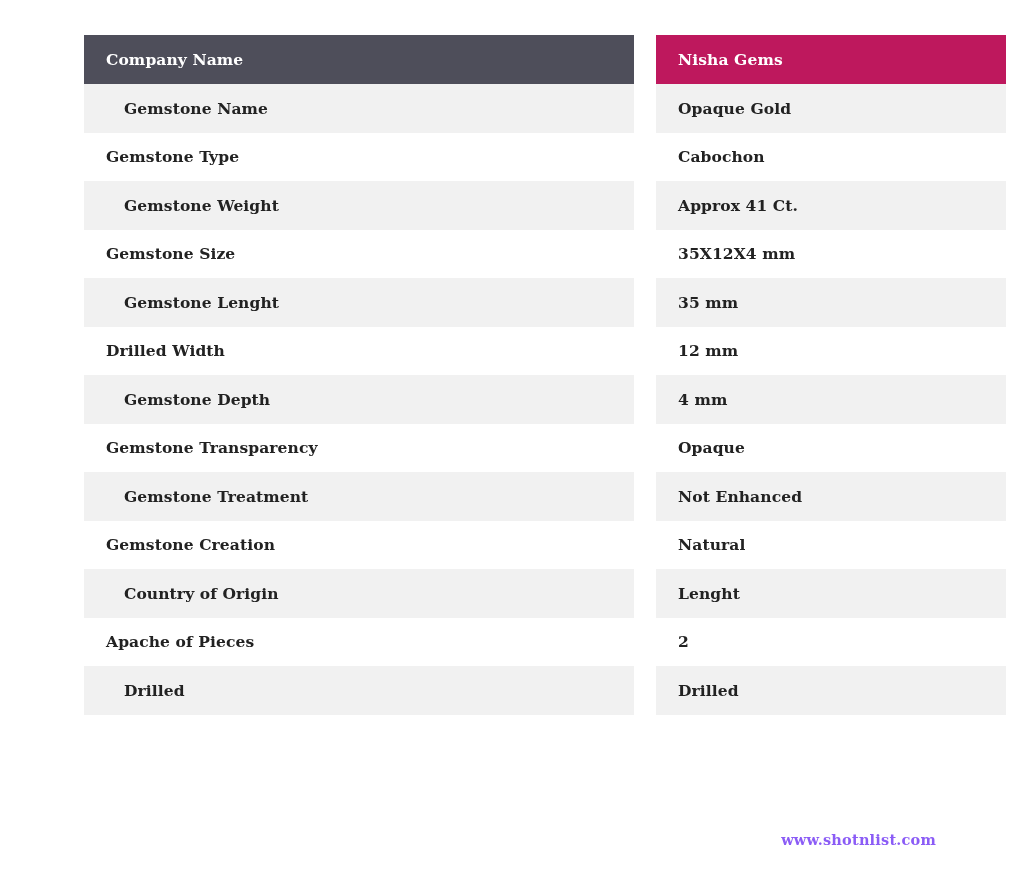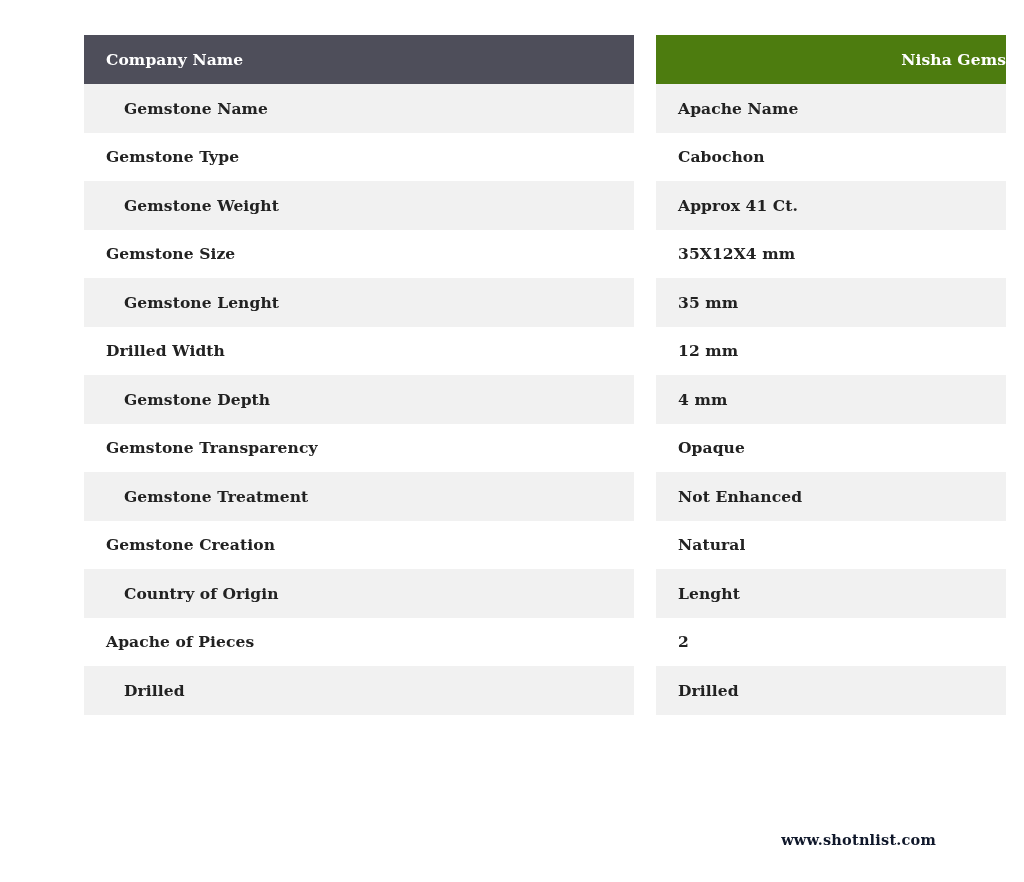--- a/index.html
+++ b/index.html
@@ -34,57 +34,56 @@
     letter-spacing: 0.1px;
   }
   .col-label { width: 528px; }
   .col-value { width: 328px; padding-left: 22px !important; }
   .spec-table tr.head td {
     background: #4e4e5a;
     color: #ffffff;
     height: 49px;
   }
   .spec-table tr.head td.col-value {
-    background: #4d7c0f;
-    text-align: right;
+    background: #be185d;
   }
   .spec-table tr.odd td {
     background: #f1f1f1;
     padding-left: 40px;
   }
   .spec-table tr.even td {
     background: #ffffff;
   }
   
   .spec-table td.col-label {
     border-right: 22px solid #ffffff;
   }
   .watermark {
     position: absolute;
     right: 88px;
     top: 831px;
     font-size: 14.5px;
     font-weight: bold;
-    color: #0f172a;
+    color: #8b5cf6;
     font-family: "DejaVu Serif", "Liberation Serif", serif;
     letter-spacing: 0.2px;
   }
 </style>
 </head>
 <body>
 
 <table class="spec-table">
   <tbody>
     <tr class="head">
       <td class="col-label">Company Name</td>
       <td class="col-value">Nisha Gems</td>
     </tr>
     <tr class="odd">
       <td class="col-label">Gemstone Name</td>
-      <td class="col-value">Apache Name</td>
+      <td class="col-value">Opaque Gold</td>
     </tr>
     <tr class="even">
       <td class="col-label">Gemstone Type</td>
       <td class="col-value">Cabochon</td>
     </tr>
     <tr class="odd">
       <td class="col-label">Gemstone Weight</td>
       <td class="col-value">Approx 41 Ct.</td>
     </tr>
     <tr class="even">

